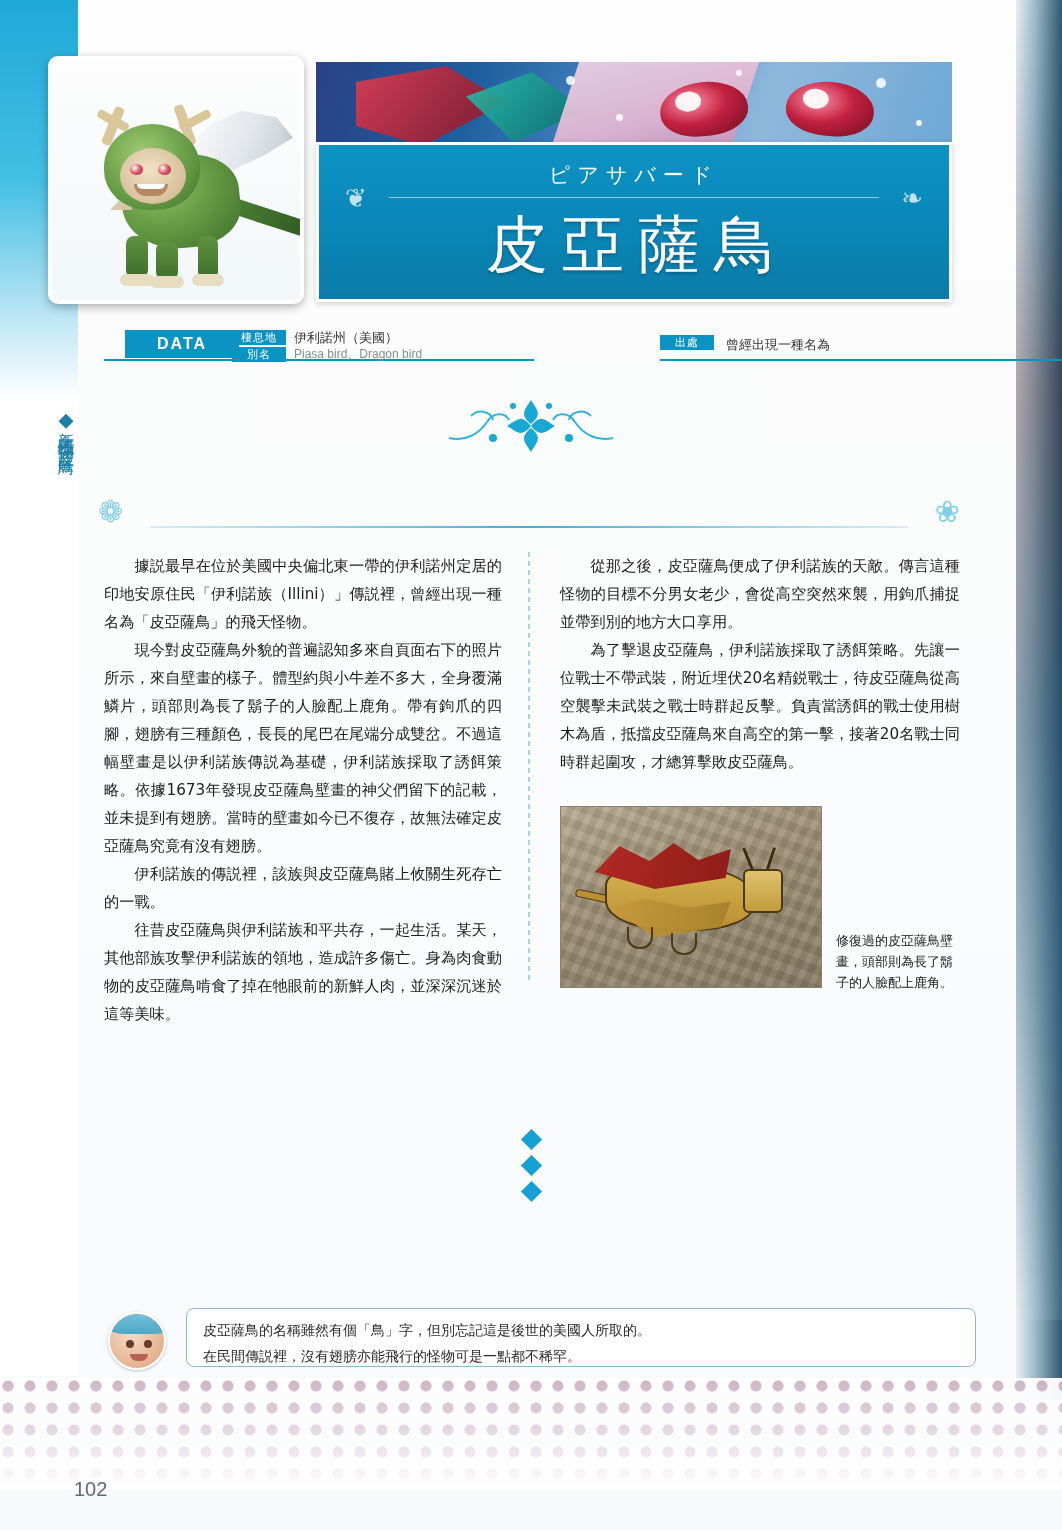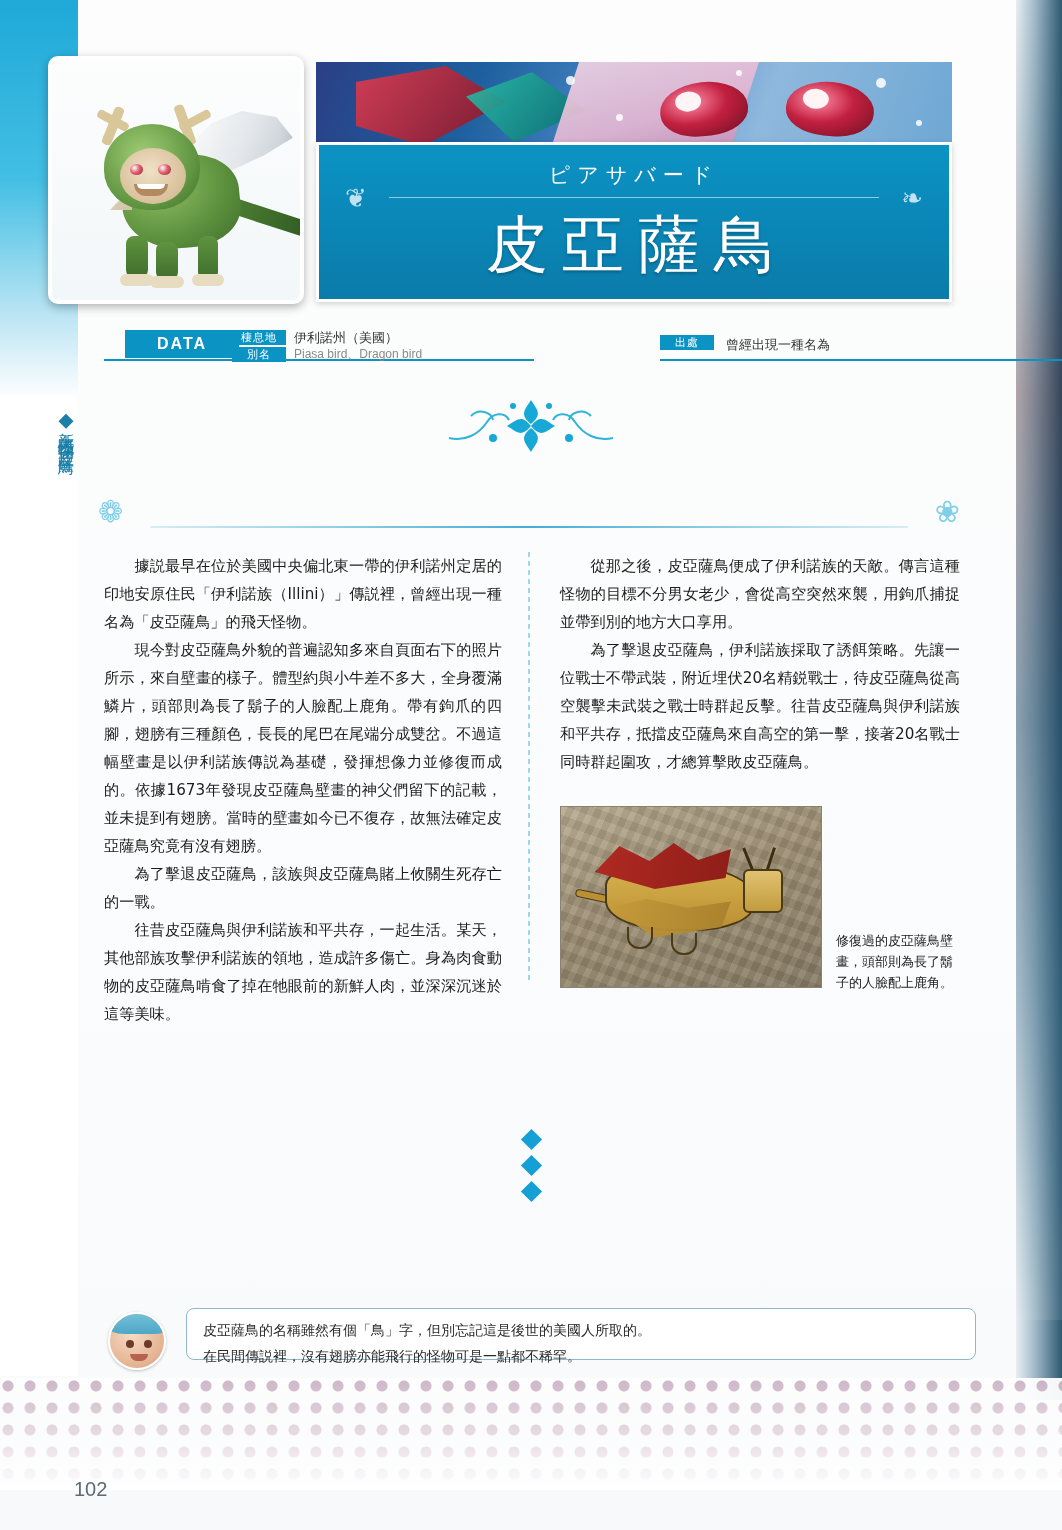--- a/index.html
+++ b/index.html
@@ -298,21 +298,21 @@
     font-family: "DejaVu Sans", "Liberation Sans", sans-serif;
   }
 
   
   #diamonds { position:absolute; left: 0; right:0; top: 1132px; text-align:center; }
   .dia { width: 15px; height: 15px; background:#14a0d4; transform: rotate(45deg);
     margin: 0 auto 11px; }
 
   
   #footnote {
-    position:absolute; left: 186px; top: 1308px; width: 790px; height: 52px;
+    position:absolute; left: 186px; top: 1308px; width: 790px; height: 59px;
     border: 1px solid #8fb8cc;
     border-radius: 8px 8px 8px 8px;
     background: #ffffff;
   }
   #footnote .txt {
     position:absolute; left: 16px; top: 8px; right: 12px;
     font-size: 14px; line-height: 26px; color:#2a2a2a;
     font-family: "DejaVu Sans", "Liberation Sans", sans-serif;
   }
   #foot-avatar {
@@ -447,28 +447,28 @@
   <div id="section-head">
     <span class="corner-swirl" style="left:0;top:2px;">❁</span>
     <span class="corner-swirl" style="right:0;top:2px;">❀</span>
     <div class="line"></div>
   </div>
 
   <div id="col-divider"></div>
 
   <div id="col-left">
     <p class="para">據説最早在位於美國中央偏北東一帶的伊利諾州定居的印地安原住民「伊利諾族（Illini）」傳説裡，曾經出現一種名為「皮亞薩鳥」的飛天怪物。</p>
-    <p class="para">現今對皮亞薩鳥外貌的普遍認知多來自頁面右下的照片所示，來自壁畫的樣子。體型約與小牛差不多大，全身覆滿鱗片，頭部則為長了鬍子的人臉配上鹿角。帶有鉤爪的四腳，翅膀有三種顏色，長長的尾巴在尾端分成雙岔。不過這幅壁畫是以伊利諾族傳説為基礎，發揮想像力並修復而成的。依據1673年發現皮亞薩鳥壁畫的神父們留下的記載，並未提到有翅膀。當時的壁畫如今已不復存，故無法確定皮亞薩鳥究竟有沒有翅膀。</p>
-    <p class="para">為了擊退皮亞薩鳥，該族與皮亞薩鳥賭上攸關生死存亡的一戰。</p>
+    <p class="para">現今對皮亞薩鳥外貌的普遍認知多來自頁面右下的照片所示，來自壁畫的樣子。體型約與小牛差不多大，全身覆滿鱗片，頭部則為長了鬍子的人臉配上鹿角。帶有鉤爪的四腳，翅膀有三種顏色，長長的尾巴在尾端分成雙岔。不過這幅壁畫是以伊利諾族傳説為基礎，伊利諾族採取了誘餌策略。依據1673年發現皮亞薩鳥壁畫的神父們留下的記載，並未提到有翅膀。當時的壁畫如今已不復存，故無法確定皮亞薩鳥究竟有沒有翅膀。</p>
+    <p class="para">伊利諾族的傳説裡，該族與皮亞薩鳥賭上攸關生死存亡的一戰。</p>
     <p class="para">往昔皮亞薩鳥與伊利諾族和平共存，一起生活。某天，其他部族攻擊伊利諾族的領地，造成許多傷亡。身為肉食動物的皮亞薩鳥啃食了掉在牠眼前的新鮮人肉，並深深沉迷於這等美味。</p>
   </div>
 
   <div id="col-right">
     <p class="para">從那之後，皮亞薩鳥便成了伊利諾族的天敵。傳言這種怪物的目標不分男女老少，會從高空突然來襲，用鉤爪捕捉並帶到別的地方大口享用。</p>
-    <p class="para">為了擊退皮亞薩鳥，伊利諾族採取了誘餌策略。先讓一位戰士不帶武裝，附近埋伏20名精鋭戰士，待皮亞薩鳥從高空襲擊未武裝之戰士時群起反擊。往昔皮亞薩鳥與伊利諾族和平共存，抵擋皮亞薩鳥來自高空的第一擊，接著20名戰士同時群起圍攻，才總算擊敗皮亞薩鳥。</p>
+    <p class="para">為了擊退皮亞薩鳥，伊利諾族採取了誘餌策略。先讓一位戰士不帶武裝，附近埋伏20名精鋭戰士，待皮亞薩鳥從高空襲擊未武裝之戰士時群起反擊。負責當誘餌的戰士使用樹木為盾，抵擋皮亞薩鳥來自高空的第一擊，接著20名戰士同時群起圍攻，才總算擊敗皮亞薩鳥。</p>
   </div>
 
   <div id="photo">
     <div class="rock"></div>
     <div class="tail"></div>
     <div class="body"></div>
     <div class="wing"></div>
     <div class="wing2"></div>
     <div class="horn h1"></div>
     <div class="horn h2"></div>

